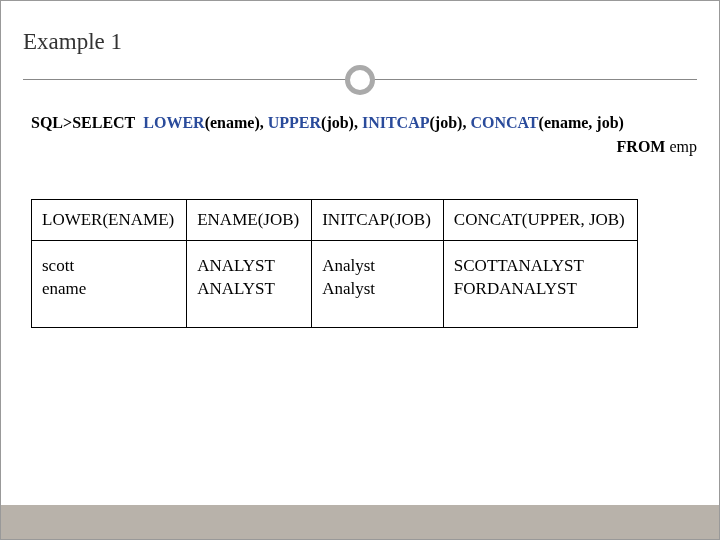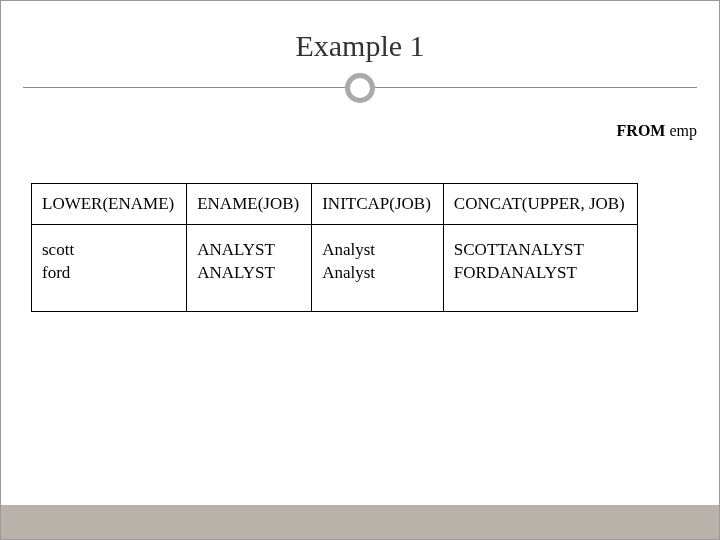--- a/index.html
+++ b/index.html
@@ -12,22 +12,21 @@
     overflow: hidden;
   }
   .slide {
     width: 720px;
     height: 540px;
     border: 1px solid #999;
     position: relative;
     padding: 18px 22px 22px 22px;
   }
   .title {
-    text-align: center;
-    font-size: 30px;
+    font-size: 23px;
     font-weight: 400;
     color: #333;
     margin-top: 10px;
     margin-bottom: 4px;
     font-family: Georgia, serif;
   }
   .hr-wrap {
     position: relative;
     height: 40px;
     margin: 6px 0 10px 0;
@@ -98,37 +97,40 @@
 
 <div class="slide">
   <div class="title">Example 1</div>
 
   <div class="hr-wrap">
     <div class="hr-line"></div>
     <div class="hr-circle"></div>
   </div>
 
   <div class="sql-block">
+    <div>
+      <b>SQL&gt;</b><b>SELECT</b>&nbsp;&nbsp;<span class="func-blue">LOWER</span><b>(ename), </b><span class="func-blue">UPPER</span><b>(job), </b><span class="func-blue">INITCAP</span><b>(job), </b><span class="func-blue">CONCAT</span><b>(ename, job)</b>
+    </div>
     <div class="sql-line2">
       <b>FROM</b><span>  emp</span>
     </div>
   </div>
 
   <table class="result-table">
     <tbody>
         <tr>
       <th>LOWER(ENAME)</th>
       <th>ENAME(JOB)</th>
       <th>INITCAP(JOB)</th>
       <th>CONCAT(UPPER, JOB)</th>
     </tr>
     <tr>
       <td class="datacol">
         <span>scott</span><br>
-        <span>ford</span>
+        <span>ename</span>
       </td>
       <td class="datacol">
         <span>ANALYST</span><br>
         <span>ANALYST</span>
       </td>
       <td class="datacol">
         <span>Analyst</span><br>
         <span>Analyst</span>
       </td>
       <td class="datacol">

